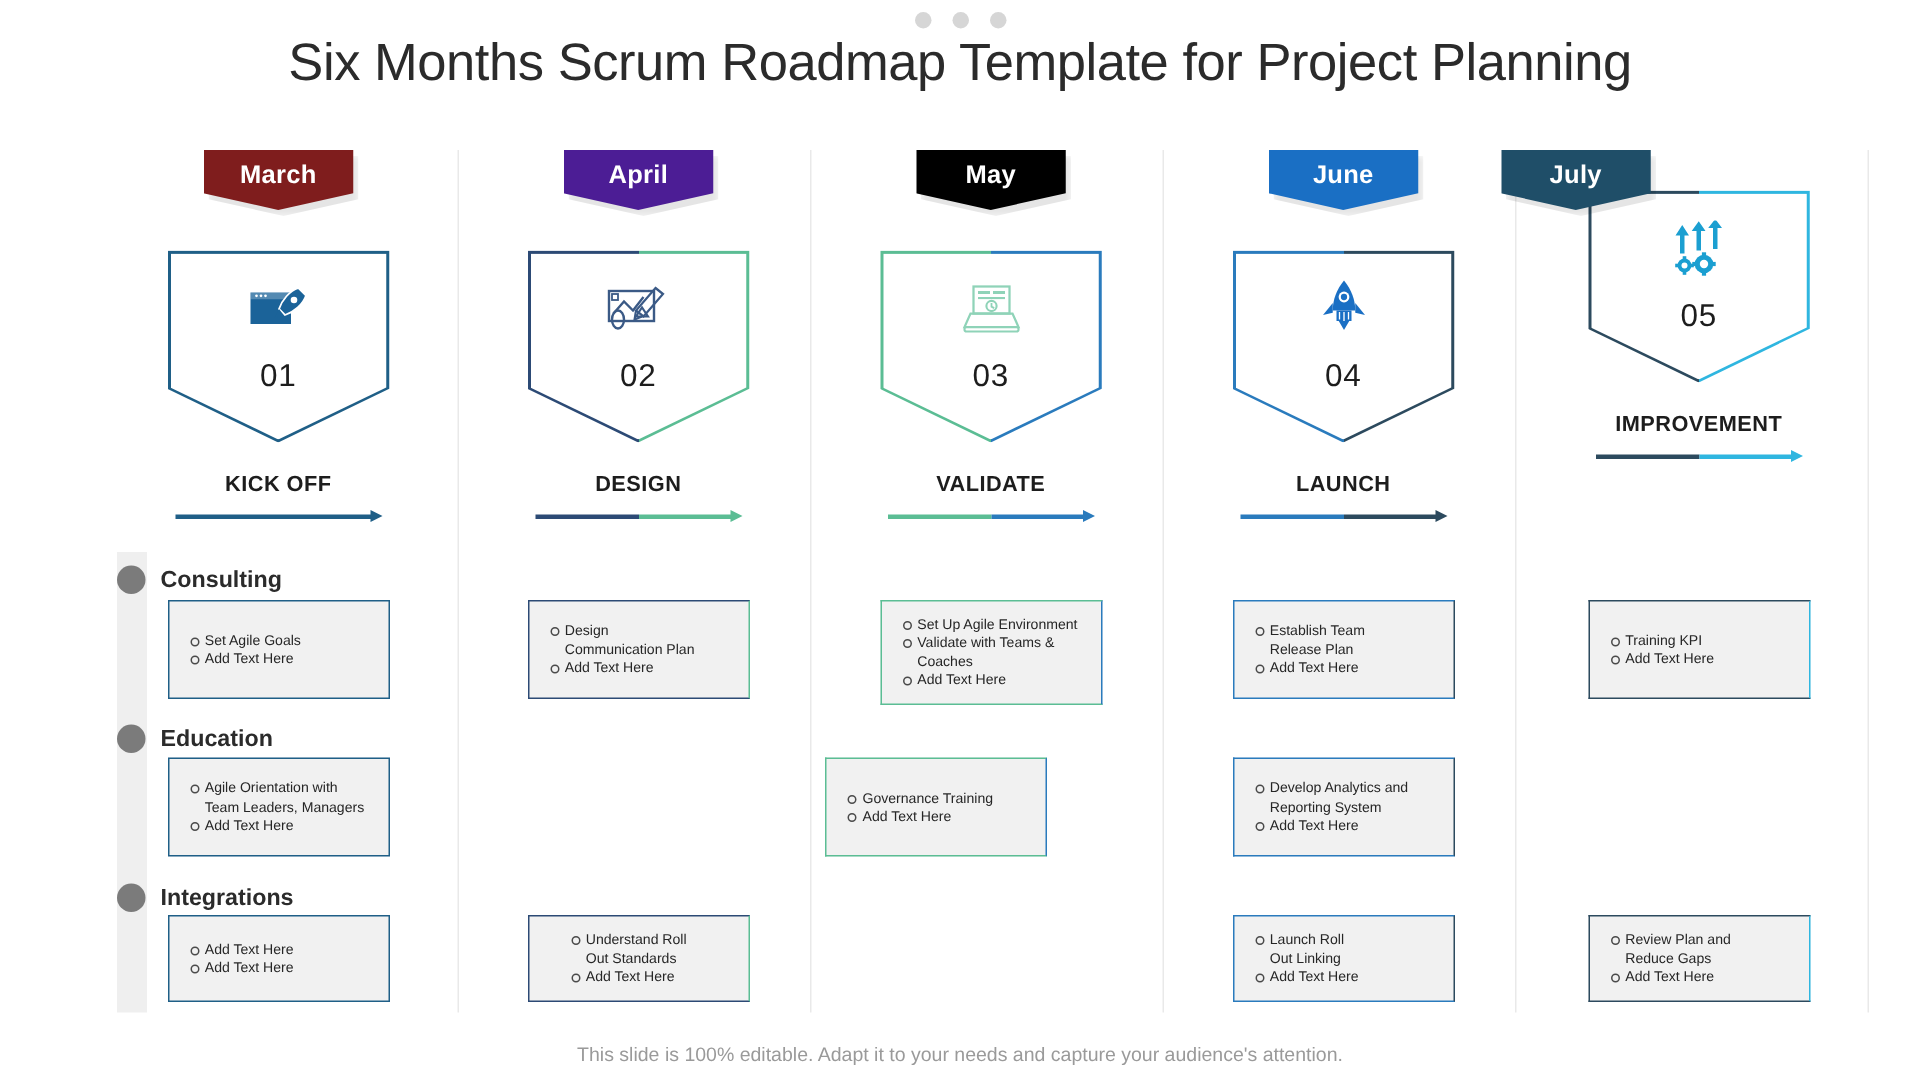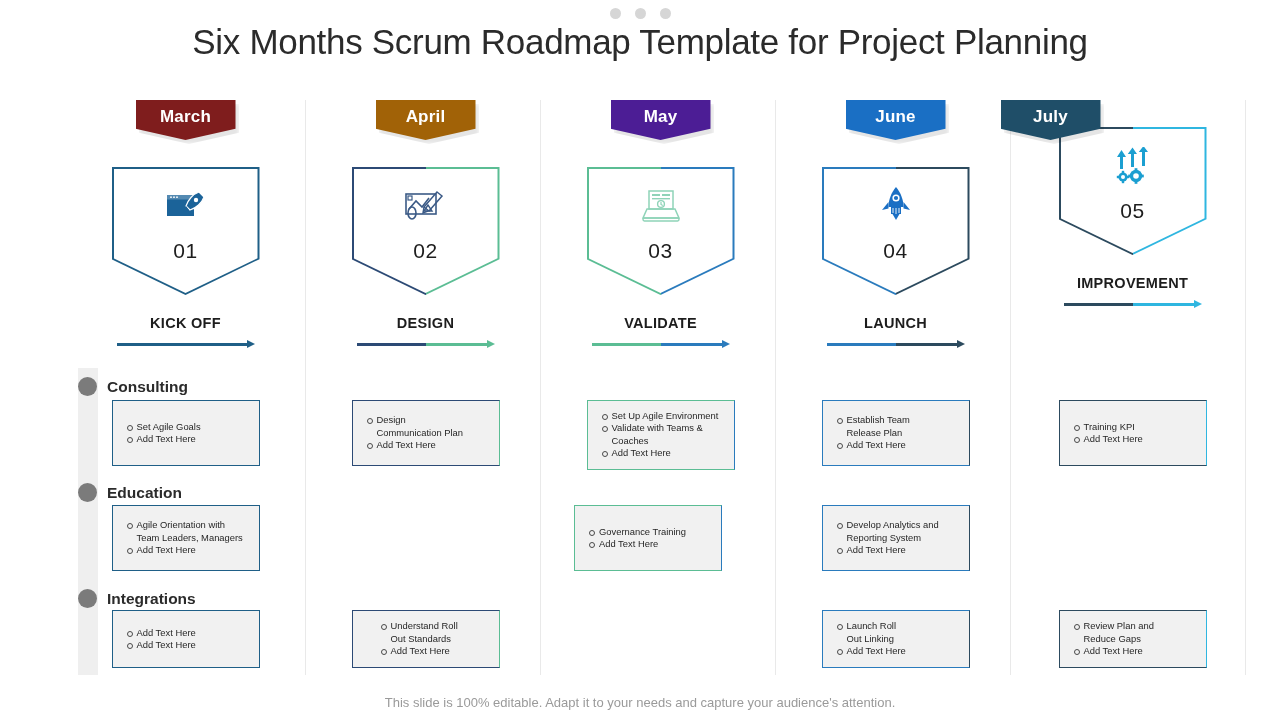--- a/index.html
+++ b/index.html
@@ -287,21 +287,21 @@
       <div class="bullet">Agile Orientation with<span class="cont">Team Leaders, Managers</span></div>
       <div class="bullet">Add Text Here</div>
     </div>
     <div class="cbox" style="position: absolute; left: 185.5px; top: 510px; min-height: 58px; border-width: 1.5px; border-style: solid; border-color: rgb(31, 95, 135); transform: translateX(-50%);">
       <div class="bullet">Add Text Here</div>
       <div class="bullet">Add Text Here</div>
     </div>
     <div class="col" style="left: 318px;">
       <div class="banner-wrap">
         <div class="banner-shadow"></div>
-        <div class="banner" style="background: #a16207;">April</div>
+        <div class="banner" style="background: #4c1d95;">April</div>
       </div>
       <div class="pent-wrap">
         <div class="pent-outer" style="background: linear-gradient(to right, rgb(44, 74, 117) 0px, rgb(44, 74, 117) 50%, rgb(91, 189, 148) 50%, rgb(91, 189, 148) 100%);"></div>
         <div class="pent-inner"></div>
         <div class="pent-content">
           <div class="pent-icon">
             <svg width="44" height="34" viewBox="0 0 44 34">
         <rect x="2" y="5" width="30" height="20" fill="none" stroke="#3b5a86" stroke-width="1.6"></rect>
         <path d="M5 20 L12 12 L18 18 L25 9" fill="none" stroke="#3b5a86" stroke-width="1.6"></path>
         <path d="M20 22 l4-6 4 6 Z" fill="none" stroke="#3b5a86" stroke-width="1.4"></path>
@@ -327,21 +327,21 @@
       <div class="bullet">Design<span class="cont">Communication  Plan</span></div>
       <div class="bullet">Add Text Here</div>
     </div>
     <div class="cbox" style="position: absolute; left: 425.5px; top: 510px; min-height: 58px; border-width: 1.5px; border-style: solid; border-color: rgb(44, 74, 117) rgb(91, 189, 148) rgb(44, 74, 117) rgb(44, 74, 117); transform: translateX(-50%); padding-left: 28px;">
       <div class="bullet">Understand Roll<span class="cont">Out Standards</span></div>
       <div class="bullet">Add Text Here</div>
     </div>
     <div class="col" style="left: 553px;">
       <div class="banner-wrap">
         <div class="banner-shadow"></div>
-        <div class="banner" style="background: #4c1d95;">May</div>
+        <div class="banner" style="background: #000000;">May</div>
       </div>
       <div class="pent-wrap">
         <div class="pent-outer" style="background: linear-gradient(to right, rgb(91, 189, 148) 0px, rgb(91, 189, 148) 50%, rgb(42, 123, 189) 50%, rgb(42, 123, 189) 100%);"></div>
         <div class="pent-inner"></div>
         <div class="pent-content">
           <div class="pent-icon">
             <svg width="40" height="34" viewBox="0 0 40 34">
         <rect x="8" y="2" width="24" height="18" fill="none" stroke="#8fd3b8" stroke-width="1.5"></rect>
         <rect x="11" y="5" width="8" height="2" fill="#8fd3b8"></rect>
         <rect x="21" y="5" width="8" height="2" fill="#8fd3b8"></rect>
@@ -362,21 +362,21 @@
           <div class="arrow-bar" style="left: 69px; width: 62px; background: rgb(42, 123, 189);"></div>
           <div class="arrow-head" style="border-left: 8px solid rgb(42, 123, 189);"></div>
         </div>
       </div>
     </div>
     <div class="cbox" style="position: absolute; left: 660.5px; top: 300px; min-height: 66px; border-width: 1.5px; border-style: solid; border-color: rgb(91, 189, 148) rgb(42, 123, 189) rgb(91, 189, 148) rgb(91, 189, 148); transform: translateX(-50%);">
       <div class="bullet">Set Up  Agile Environment</div>
       <div class="bullet">Validate with Teams &amp;<span class="cont">Coaches</span></div>
       <div class="bullet">Add Text Here</div>
     </div>
-    <div class="cbox" style="position: absolute; left: 648px; top: 405px; min-height: 66px; border-width: 1.5px; border-style: solid; border-color: rgb(91, 189, 148) rgb(42, 123, 189) rgb(91, 189, 148) rgb(91, 189, 148); transform: translateX(-50%);">
+    <div class="cbox" style="position: absolute; left: 624px; top: 405px; min-height: 66px; border-width: 1.5px; border-style: solid; border-color: rgb(91, 189, 148) rgb(42, 123, 189) rgb(91, 189, 148) rgb(91, 189, 148); transform: translateX(-50%);">
       <div class="bullet">Governance Training</div>
       <div class="bullet">Add Text Here</div>
     </div>
     <div class="col" style="left: 788px;">
       <div class="banner-wrap">
         <div class="banner-shadow"></div>
         <div class="banner" style="background: rgb(26, 111, 196); text-align: right;">June</div>
       </div>
       <div class="pent-wrap">
         <div class="pent-outer" style="background: linear-gradient(to right, rgb(42, 123, 189) 0px, rgb(42, 123, 189) 50%, rgb(44, 74, 94) 50%, rgb(44, 74, 94) 100%);"></div>

